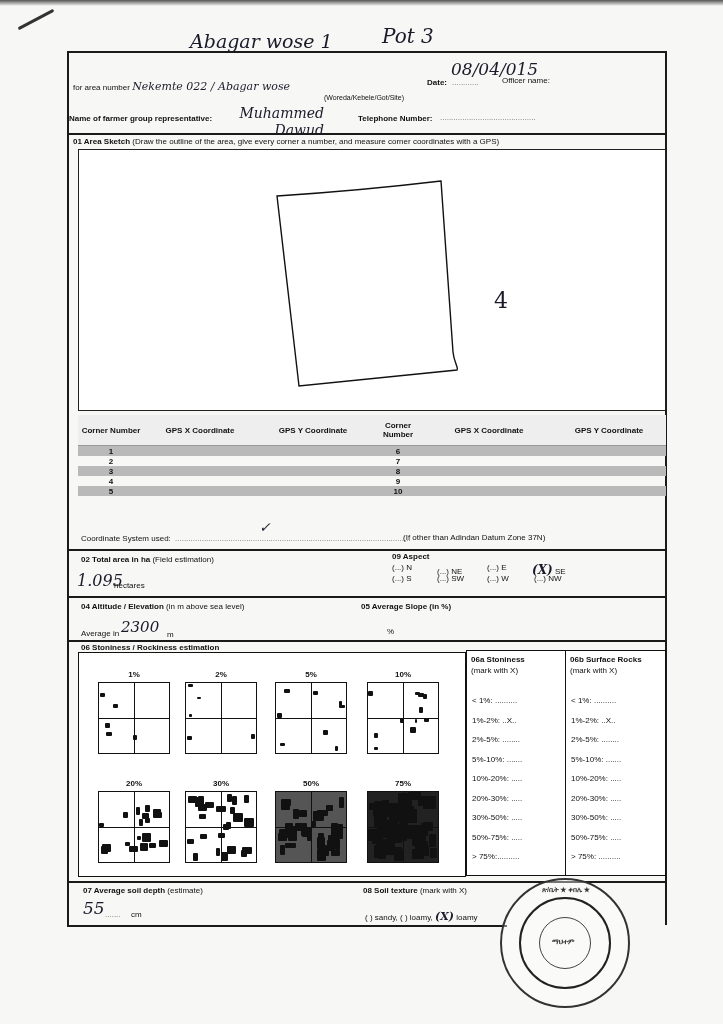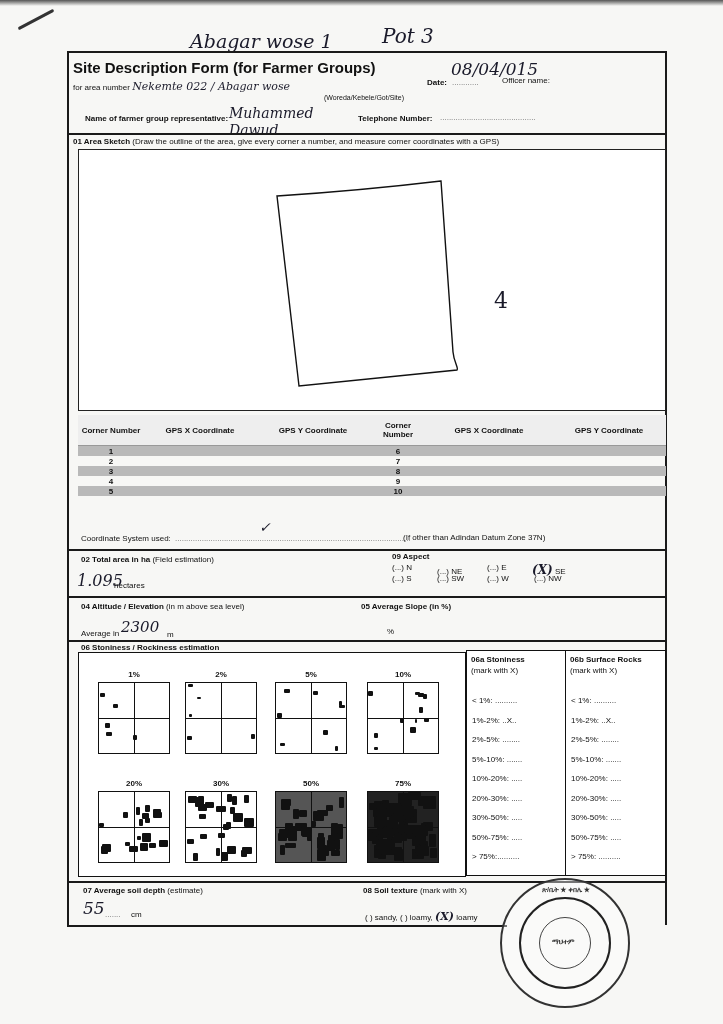--- a/index.html
+++ b/index.html
@@ -60,35 +60,34 @@
 <body>
 
 <div class="scan-shadow"></div>
 <div class="pen-mark"></div>
 
 <span class="hw" style="left:190px;top:30px;font-size:19px;">Abagar wose 1</span>
 <span class="hw" style="left:382px;top:24px;font-size:20px;">Pot 3</span>
 
 <div class="form">
 
-  <div class="abs title" style="left:4px;top:6px;">Site Description Form (for Farmer Groups)</div>
   <div class="abs small" style="left:4px;top:27px;">
     <span>for area number</span>
     <span class="hw" style="position:static;font-size:11px;">Nekemte 022 / Abagar wose</span>
   </div>
   <div class="abs tiny" style="left:255px;top:41px;">(Woreda/Kebele/Got/Site)</div>
 
   <span class="abs small bold" style="left:358px;top:25px;">Date:</span>
   <span class="abs small" style="left:383px;top:25px;color:#666;">............</span>
   <span class="hw" style="left:382px;top:6px;font-size:17px;">08/04/015</span>
 
   <span class="abs small" style="left:433px;top:23px;">Officer name:</span>
 
-  <span class="abs small bold" style="left:16px;top:61px;">Name of farmer group representative:</span>
-  <span class="hw" style="left:160px;top:52px;font-size:14px;width:95px;white-space:normal;line-height:17px;text-align:left;">Muhammed Dawud</span>
+  <span class="abs small bold" style="left:0;top:61px;">Name of farmer group representative:</span>
+  <span class="hw" style="left:160px;top:52px;font-size:14px;width:95px;white-space:normal;line-height:17px;text-align:right;">Muhammed Dawud</span>
   <span class="abs small bold" style="left:289px;top:61px;">Telephone Number:</span>
   <span class="abs small" style="left:371px;top:60px;color:#666;">...........................................</span>
 
   <div class="hline" style="left:0;top:80px;width:596px;"></div>
 
   <div class="abs small" style="left:4px;top:84px;">
     <span class="bold">01 Area Sketch</span>
     <span>(Draw the outline of the area, give every corner a number, and measure corner coordinates with a GPS)</span>
   </div>
   <div class="sketch-box">

